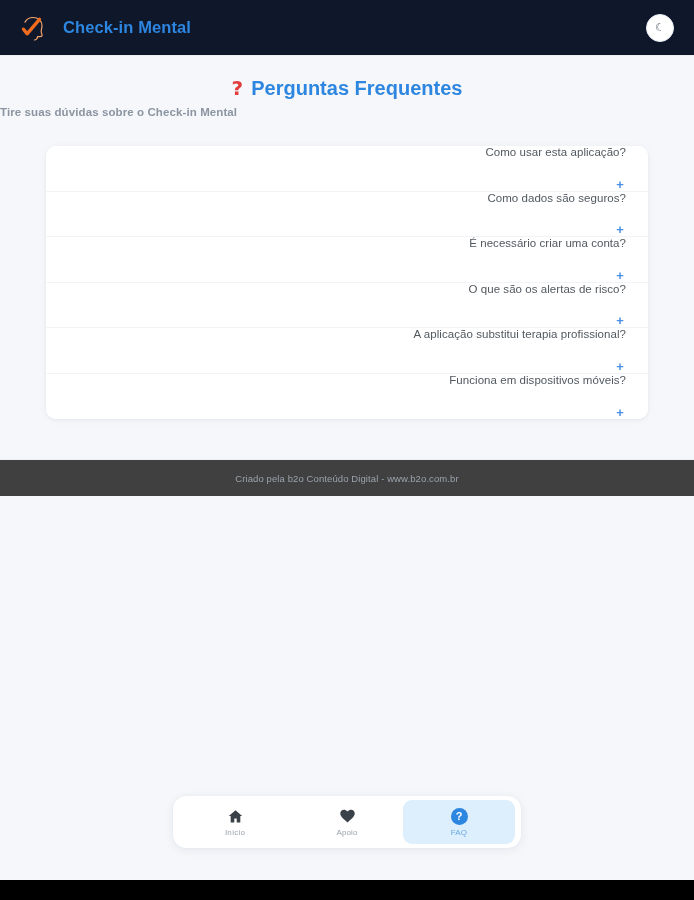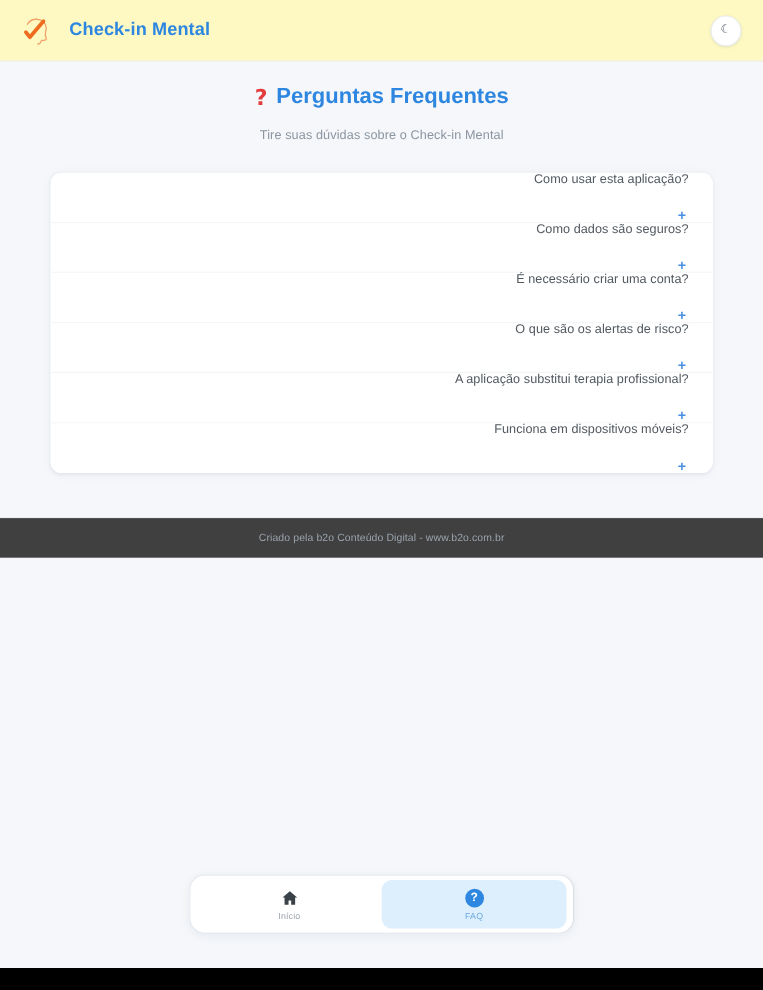--- a/index.html
+++ b/index.html
@@ -13,21 +13,21 @@
   body {
     font-family: "Liberation Sans", sans-serif;
     background: #f5f7fa;
     position: relative;
     -webkit-font-smoothing: antialiased;
   }
 
   
   .app-header {
     height: 56px;
-    background: #fef9c3;
+    background: #0f172a;
     display: flex;
     align-items: center;
     padding: 0 22px 0 20px;
     border-bottom: 1px solid #eceff3;
     position: relative;
   }
 
   .brand {
     display: flex;
     align-items: center;
@@ -90,25 +90,26 @@
     gap: 8px;
   }
   .page-title .q-emoji {
     color: #e23c3c;
     font-size: 20px;
     font-weight: bold;
     font-family: "DejaVu Sans", sans-serif;
   }
 
   .page-subtitle {
-    text-align: center;
+    text-align: left;
     font-size: 11.5px;
     color: #8b95a1;
-    margin-top: 17px;
+    margin-top: 6px;
     letter-spacing: 0.1px;
+    font-weight: bold;
   }
 
   
   .faq-card {
     margin: 28px 46px 0 46px;
     background: #ffffff;
     border-radius: 10px;
     box-shadow: 0 1px 3px rgba(30,50,90,0.06), 0 1px 10px rgba(30,50,90,0.04);
     overflow: hidden;
   }
@@ -304,20 +305,28 @@
   <div class="nav-item">
     <span class="nav-icon">
       <svg width="17" height="17" viewBox="0 0 24 24" fill="currentColor">
         <path d="M12 3.2L2.6 11.2h2.6v9.3h5.1v-5.6h3.4v5.6h5.1v-9.3h2.6z"></path>
       </svg>
     </span>
     <span class="nav-label">Início</span>
   </div>
 
 
+  <div class="nav-item">
+    <span class="nav-icon">
+      <svg width="17" height="17" viewBox="0 0 24 24" fill="currentColor">
+        <path d="M12 20.4l-1.5-1.35C5.1 14.2 1.8 11.3 1.8 7.7 1.8 4.8 4.1 2.5 7 2.5c1.65 0 3.25.78 4.3 2.0h1.4c1.05-1.22 2.65-2.0 4.3-2.0 2.9 0 5.2 2.3 5.2 5.2 0 3.6-3.3 6.5-8.7 11.36z"></path>
+      </svg>
+    </span>
+    <span class="nav-label">Apoio</span>
+  </div>
 
   <div class="nav-item active">
     <span class="nav-icon">
       <span class="faq-badge">?</span>
     </span>
     <span class="nav-label">FAQ</span>
   </div>
 
 </div>
 

